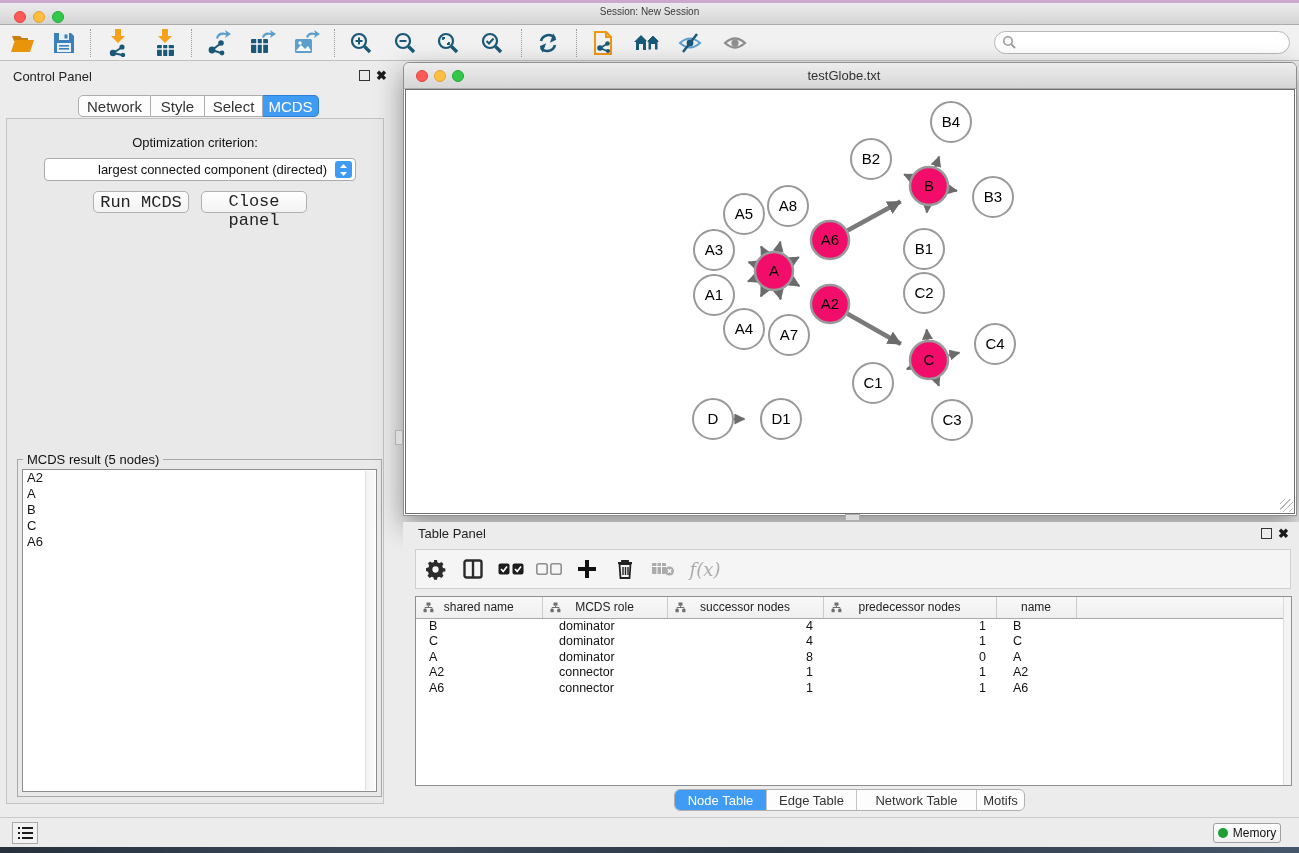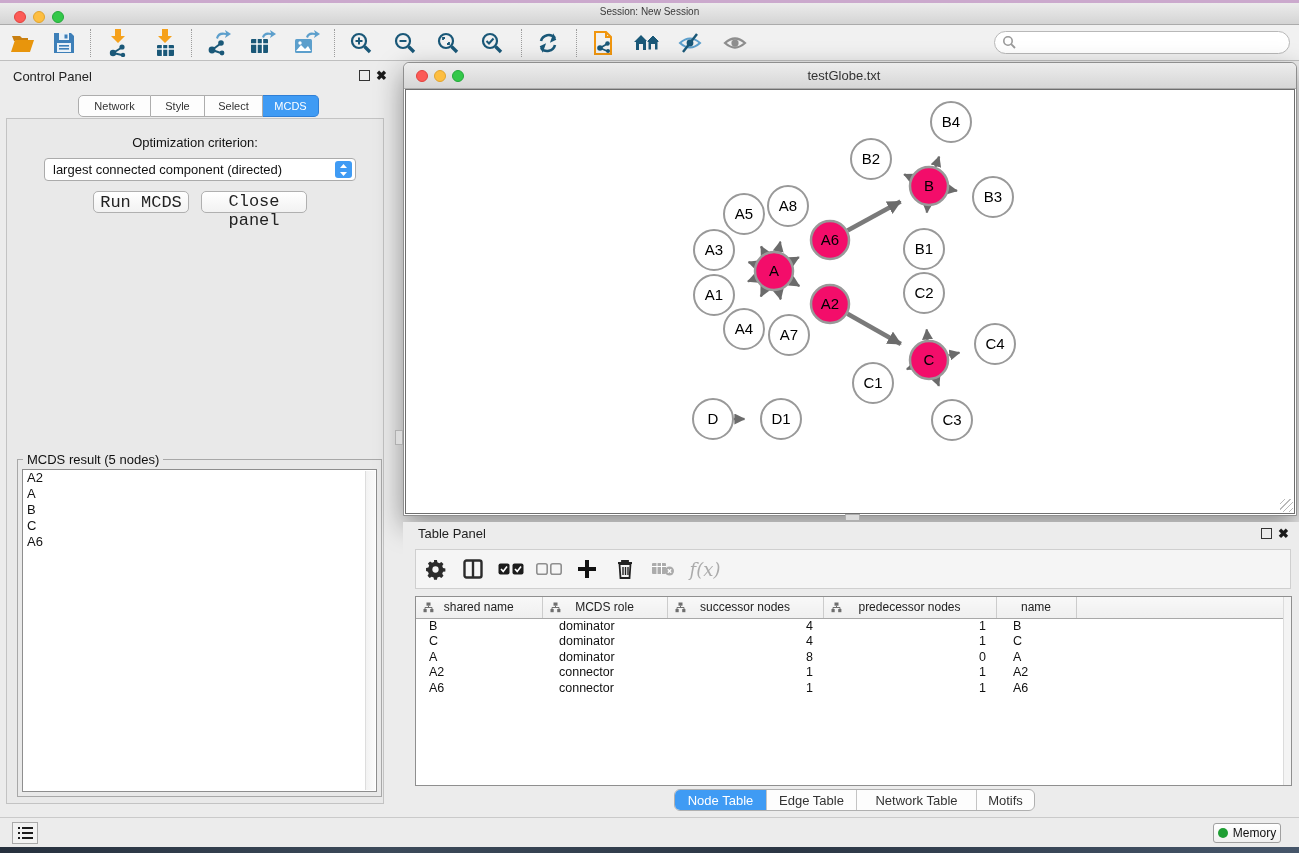--- a/index.html
+++ b/index.html
@@ -31,29 +31,29 @@
                border:1px solid #B8B8B8; border-radius:12px; display:flex; align-items:center; padding-left:7px; }
 
   
   .control-panel { position:absolute; left:0; top:62px; width:390px; height:750px; background:#ECECEC; }
   .cp-header { position:absolute; left:0; top:0; width:100%; height:28px; }
   .cp-title { position:absolute; left:13px; top:7px; font-size:13px; color:#222; }
   .panel-float { position:absolute; width:11px; height:11px; border:1.5px solid #333; top:8px; }
   .panel-close { position:absolute; top:6px; font-size:13px; font-weight:bold; color:#1A1A1A; }
   .cp-tabs { position:absolute; left:78px; top:33px; height:22px; display:flex; }
   .cp-tab { height:22px; background:#FDFDFD; border:1px solid #ADADAD; border-left:none;
-            font-size:11px; color:#333; display:flex; align-items:center; justify-content:center; }
+            font-size:15px; color:#333; display:flex; align-items:center; justify-content:center; }
   .cp-tab:first-child { border-left:1px solid #ADADAD; border-radius:5px 0 0 5px; }
   .cp-tab:last-child { border-radius:0 5px 5px 0; }
   .cp-tab.active { background:#3F9BF4; border-color:#2F7FD6; color:#fff; }
   .cp-body { position:absolute; left:6px; right:6px; top:56px; bottom:8px;
              background:#E9E9E9; border:1px solid #C3C3C3; }
   .opt-label { position:absolute; left:0; right:0; top:16px; text-align:center; font-size:13px; color:#111; }
   .dropdown { position:absolute; left:37px; top:39px; width:312px; height:23px; background:#fff;
-              border:1px solid #ABABAB; border-radius:4px; display:flex; align-items:center; }
+              border:1px solid #ABABAB; border-radius:4px; display:flex; align-items:center;padding-left:45px; }
   .dropdown > span.val { font-size:13px; color:#111; padding-left:8px; flex:1; white-space:nowrap; overflow:hidden; }
   .dd-stepper { width:17px; height:17px; margin-right:3px; background:#3F9BF4; border-radius:3px;
                 display:flex; align-items:center; justify-content:center; }
   .cp-btn { position:absolute; top:72px; height:22px; background:linear-gradient(#FFFFFF,#F2F2F2);
             border:1px solid #B0B0B0; border-radius:5px; font-size:17px; color:#222;
             font-family:Liberation Mono, monospace; }
   .cp-btn.run { left:86px; width:96px; }
   .cp-btn.closep { left:194px; width:106px; }
   .fieldset { position:absolute; left:10px; top:340px; width:365px; height:338px;
               border:1px solid #A8A8A8; }
@@ -670,21 +670,21 @@
             </tr>
           </tbody>
         </table>
       <div class="vtrack"></div>
     </div>
 
     <div class="tp-tabs" id="tp-tabs">
         <div class="tp-tab active" style="width: 91px;">Node Table</div>
         <div class="tp-tab" style="width: 90px;">Edge Table</div>
         <div class="tp-tab" style="width: 120px;">Network Table</div>
-        <div class="tp-tab" style="width: 58px;">Motifs</div>
+        <div class="tp-tab" style="width: 48px;">Motifs</div>
       </div>
   </div>
 
   <div class="statusbar">
     <div class="sb-listbtn">
       <span>
           <svg width="15" height="13" viewBox="0 0 15 13">
             <g fill="#1C1C1C">
               <rect x="0" y="0" width="2" height="2"></rect>
               <rect x="4" y="0" width="11" height="2"></rect>

